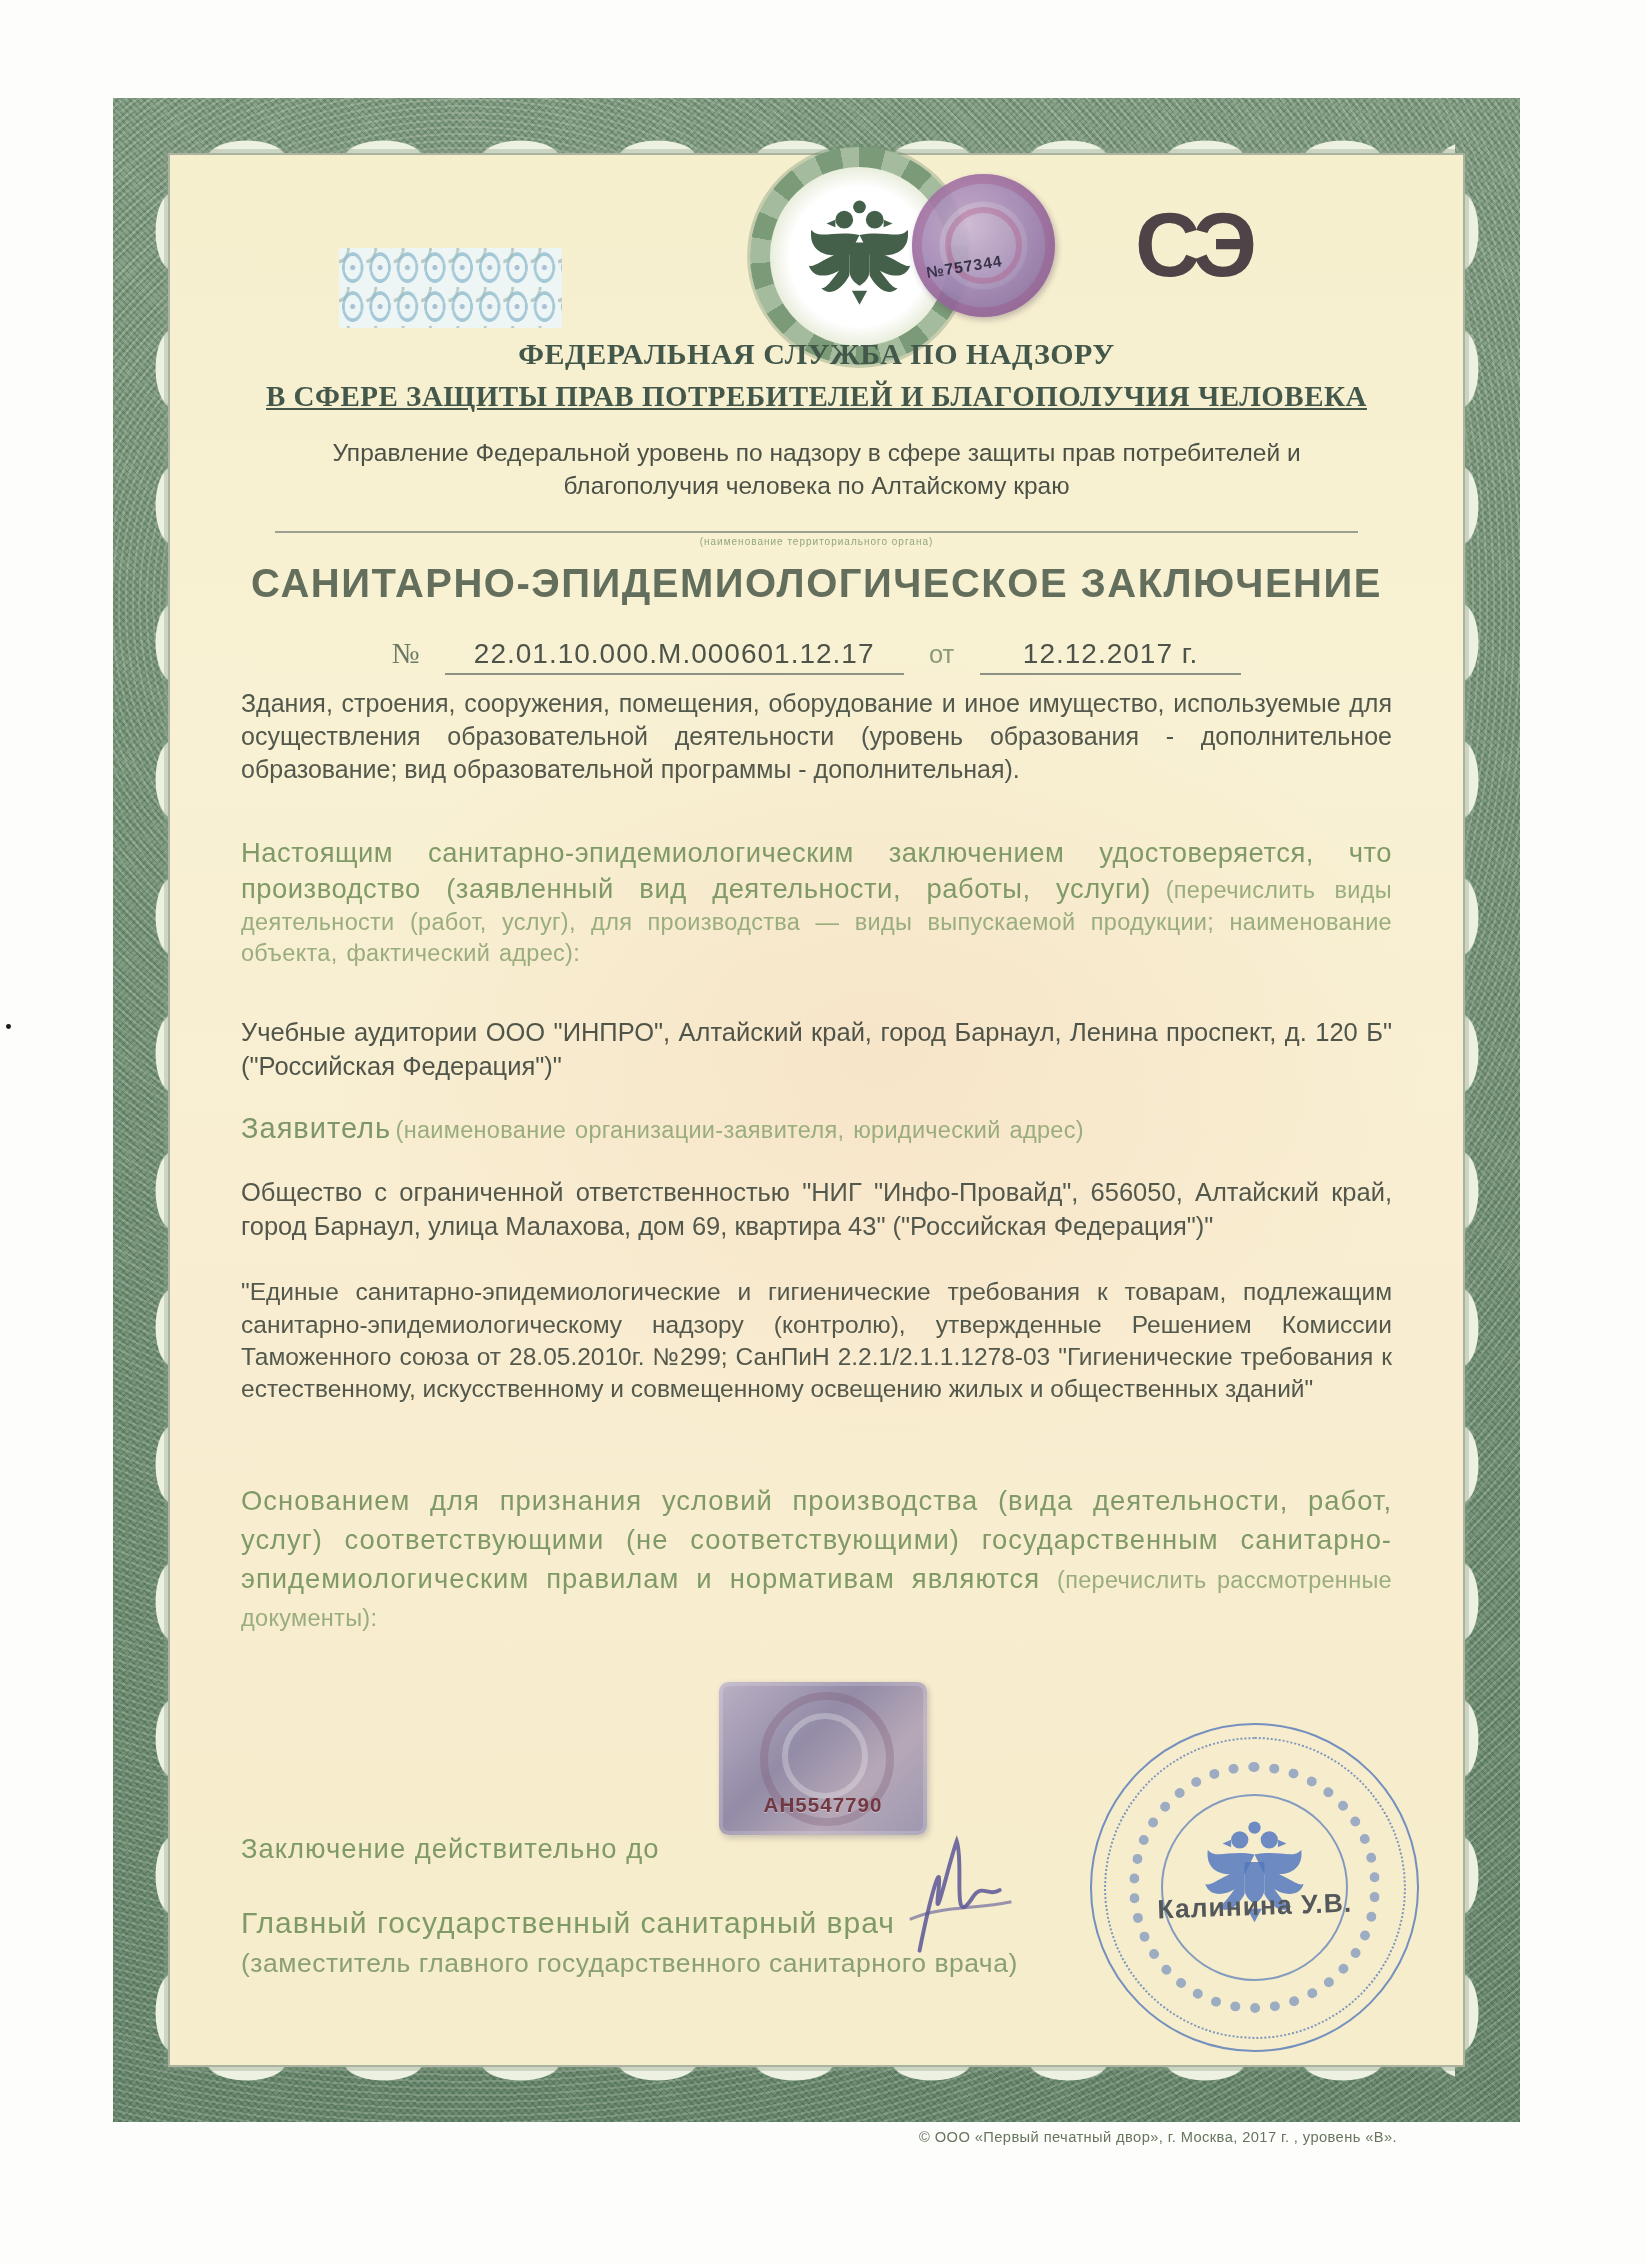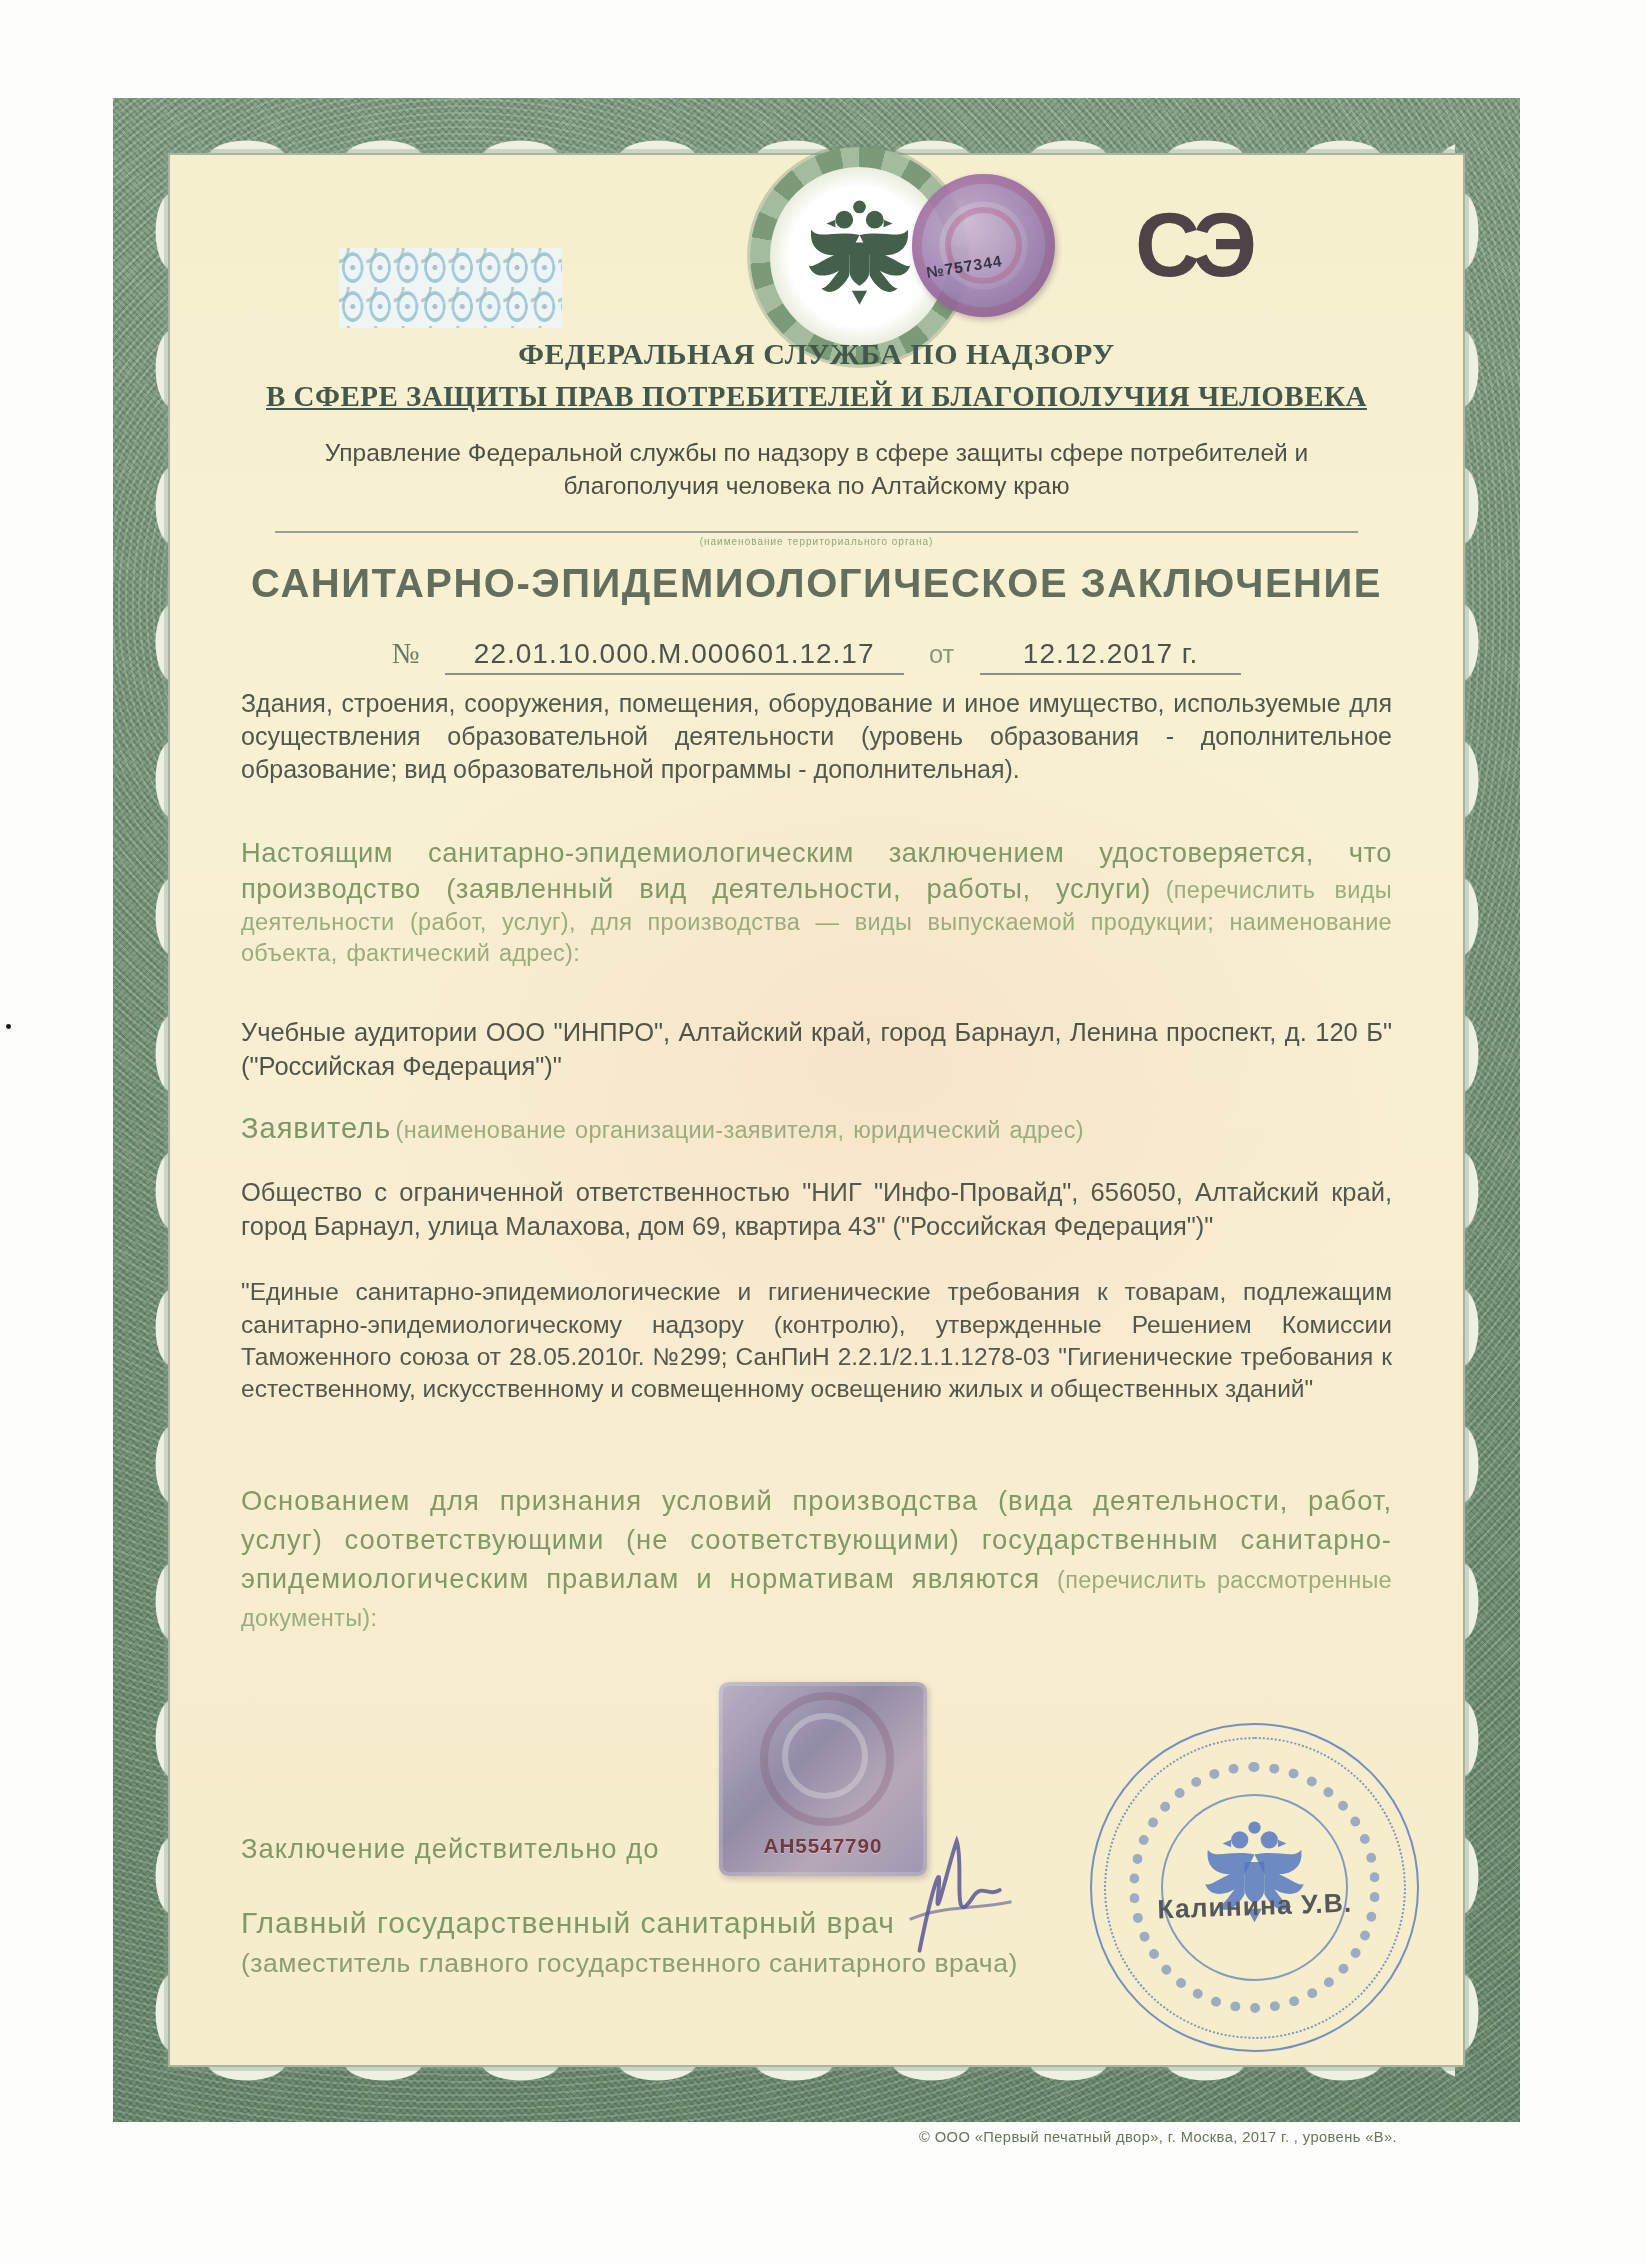--- a/index.html
+++ b/index.html
@@ -90,21 +90,21 @@
   .applicant-p{margin-top:29px;font-size:25.5px;}
   .conformity{margin-top:63px;font-size:28px;color:#7f9a6a;letter-spacing:2.9px;word-spacing:8.8px;line-height:1.38;}
   .struck{position:relative;white-space:nowrap;}
   .struck::after{content:"";position:absolute;left:-7.8px;right:-7.8px;top:54%;height:8.8px;
       background:#333b31;border-radius:3.9px;transform:rotate(-.5deg);}
   .regulations{margin-top:33px;line-height:1.32;}
   .basis{margin-top:76px;font-size:27.4px;letter-spacing:1px;word-spacing:6.9px;line-height:1.42;}
   .expert{margin-top:43px;line-height:1.35;}
 
   
-  .holo-square{position:absolute;left:549px;top:1527px;width:208px;height:194px;border-radius:9.8px;
+  .holo-square{position:absolute;left:549px;top:1527px;width:208px;height:153px;border-radius:9.8px;
       background:linear-gradient(135deg,#b9aec4,#8e86a6 40%,#b3a5b6 68%,#9a93b0);
       box-shadow:inset 0 0 0 3.9px rgba(255,255,255,.18), 2px 2.9px 5.9px rgba(90,80,100,.3);opacity:.95;}
   .holo-square .ring{position:absolute;left:41px;top:9.8px;width:118px;height:118px;border-radius:50%;
       border:8.8px solid rgba(120,80,110,.30);}
   .holo-square .ring2{position:absolute;left:63px;top:31px;width:74px;height:74px;border-radius:50%;
       border:6.9px solid rgba(255,255,255,.28);}
   .holo-square .code{position:absolute;left:0;right:0;bottom:17.6px;text-align:center;
       font-size:20.6px;font-weight:bold;color:#6b2f3a;letter-spacing:1px;
       text-shadow:0 1px 0 rgba(255,255,255,.35);}
 
@@ -165,21 +165,21 @@
         <div class="ring-g"></div>
         <div class="code">№757344</div>
       </div>
 
       <div class="se-logo">СЭ</div>
 
       <div class="content">
 
         <div class="hdr1">ФЕДЕРАЛЬНАЯ СЛУЖБА ПО НАДЗОРУ</div>
         <div class="hdr2">В СФЕРЕ ЗАЩИТЫ ПРАВ ПОТРЕБИТЕЛЕЙ И БЛАГОПОЛУЧИЯ  ЧЕЛОВЕКА</div>
-        <div class="authority">Управление Федеральной службы по надзору в сфере защиты сфере потребителей и благополучия человека по Алтайскому краю</div>
+        <div class="authority">Управление Федеральной уровень по надзору в сфере защиты прав потребителей и благополучия человека по Алтайскому краю</div>
         <div class="divider"></div>
         <div class="divider-caption">(наименование территориального органа)</div>
         <div class="doc-title">САНИТАРНО-ЭПИДЕМИОЛОГИЧЕСКОЕ ЗАКЛЮЧЕНИЕ</div>
 
         <div class="number-row">
           <span class="no-label">№</span>
           <span class="no-value">22.01.10.000.М.000601.12.17</span>
           <span class="from-label">от</span>
           <span class="date-value">12.12.2017 г.</span>
         </div>

